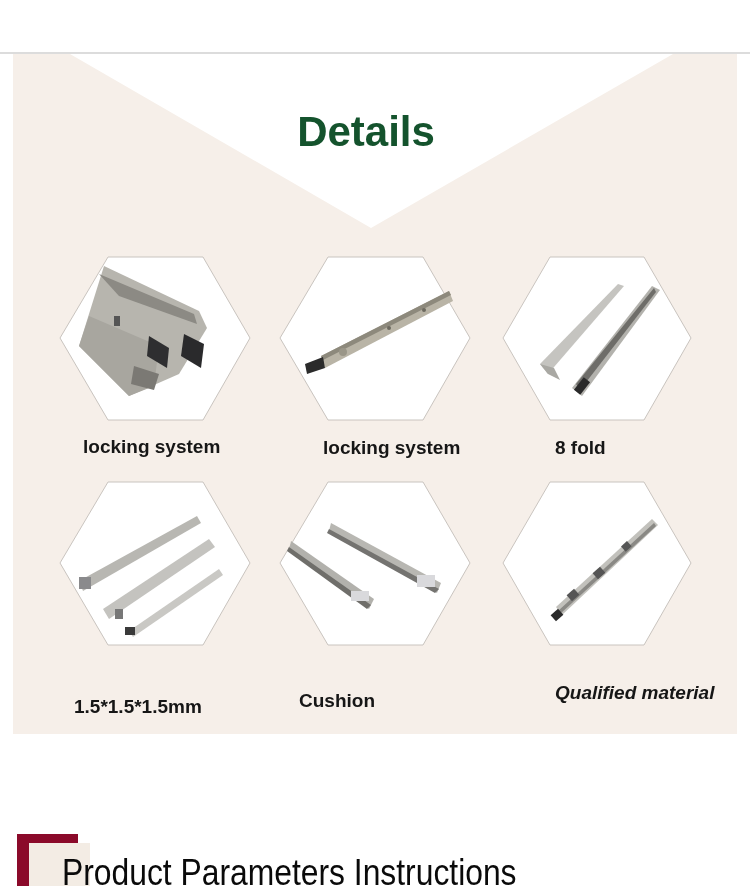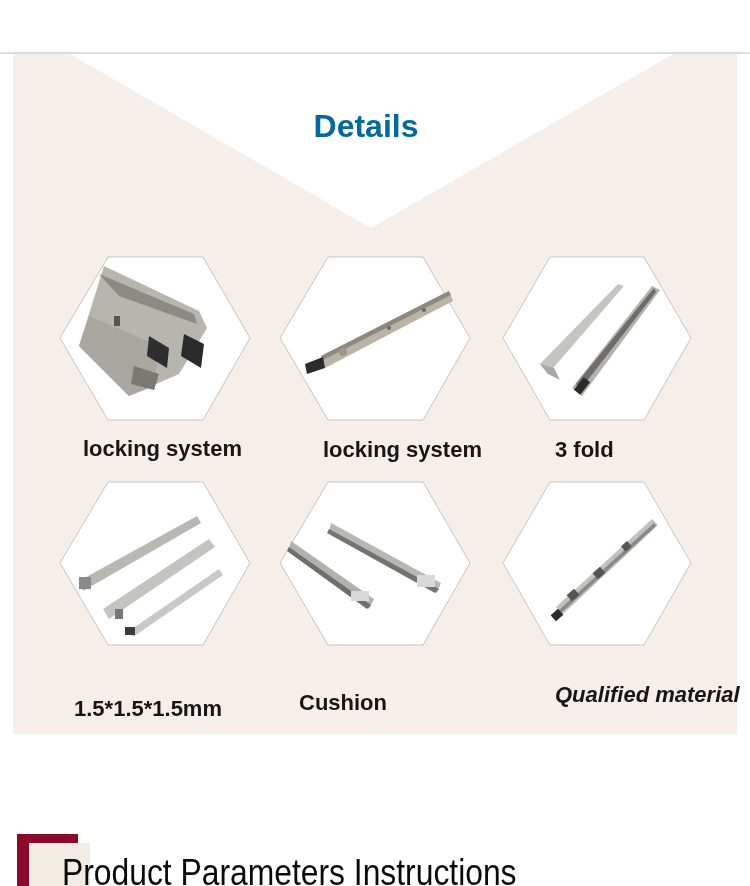--- a/index.html
+++ b/index.html
@@ -7,30 +7,30 @@
   body { position:relative; font-family:"Liberation Sans", sans-serif; }
 
   .top-rule { position:absolute; left:0; top:52px; width:750px; height:2px; background:#dcdcdc; }
 
   .panel { position:absolute; left:13px; top:54px; width:724px; height:680px; background:#f6efe9; }
 
   .banner-tri { position:absolute; left:0; top:0; width:750px; height:240px; }
 
   .details-title {
     position:absolute; left:0; top:108px; width:732px; text-align:center;
-    font-family:"Liberation Sans", sans-serif; font-weight:bold; font-size:32px; color:#0369a1;
+    font-family:"Liberation Sans", sans-serif; font-weight:bold; font-size:42px; color:#14532d;
     letter-spacing:0px;
   }
 
   .hex-wrap { position:absolute; width:192px; height:165px; }
   .hex-wrap svg { position:absolute; left:0; top:0; }
 
   .label {
     position:absolute; font-family:"Liberation Sans", sans-serif; font-weight:bold;
-    font-size:22px; color:#161616; white-space:nowrap;
+    font-size:19px; color:#161616; white-space:nowrap;
   }
 
   .params-header { position:absolute; left:0; top:816px; width:750px; height:96px;text-align:center; }
   .red-square { position:absolute; left:17px; top:18px; width:61px; height:69px; background:#8b0a2a; clip-path:polygon(0 0,100% 0,100% 88%,0 100%); }
   .beige-square { position:absolute; left:29px; top:27px; width:61px; height:69px; background:#f3ece4; clip-path:polygon(0 0,100% 0,100% 90%,0 100%); }
   .params-title {
     position:absolute; left:62px; top:36px;
     font-family:"Liberation Sans Narrow","Liberation Sans", sans-serif;
     font-size:37px; color:#0a0a0a; transform:scaleX(0.86); transform-origin:left top; white-space:nowrap;
   }
@@ -85,21 +85,21 @@
     <polygon points="1,82 48,1 142,1 189,82 142,164 48,164" fill="#fff" stroke="#c9c4bf" stroke-width="1"></polygon>
     <g>
       <polygon points="38,108 116,28 122,30 46,118" fill="#c5c4c0"></polygon>
       <polygon points="38,108 46,118 58,124 52,112" fill="#a9a8a3"></polygon>
       <polygon points="70,132 150,30 158,34 80,140" fill="#b3b2ad"></polygon>
       <polygon points="74,128 152,32 154,36 78,134" fill="#6e6d69"></polygon>
       <rect x="72" y="126" width="16" height="8" fill="#2a2a2a" transform="rotate(-52 80 130)"></rect>
     </g>
   </svg>
 </div>
-<div class="label" style="left:555px; top:437px;">3 fold</div>
+<div class="label" style="left:555px; top:437px;">8 fold</div>
 
 <div class="hex-wrap" style="left:59px; top:481px;">
   <svg width="192" height="165" viewBox="0 0 192 165">
     <polygon points="1,82 49,1 144,1 191,82 144,164 49,164" fill="#fff" stroke="#c9c4bf" stroke-width="1"></polygon>
     <g>
       <polygon points="20,100 138,35 142,42 24,110" fill="#b8b7b2"></polygon>
       <polygon points="44,128 150,58 156,66 50,138" fill="#c4c3bf"></polygon>
       <polygon points="70,150 160,88 164,94 74,156" fill="#c9c8c4"></polygon>
       <rect x="20" y="96" width="12" height="12" fill="#8a8a8c"></rect>
       <rect x="56" y="128" width="8" height="10" fill="#777"></rect>

